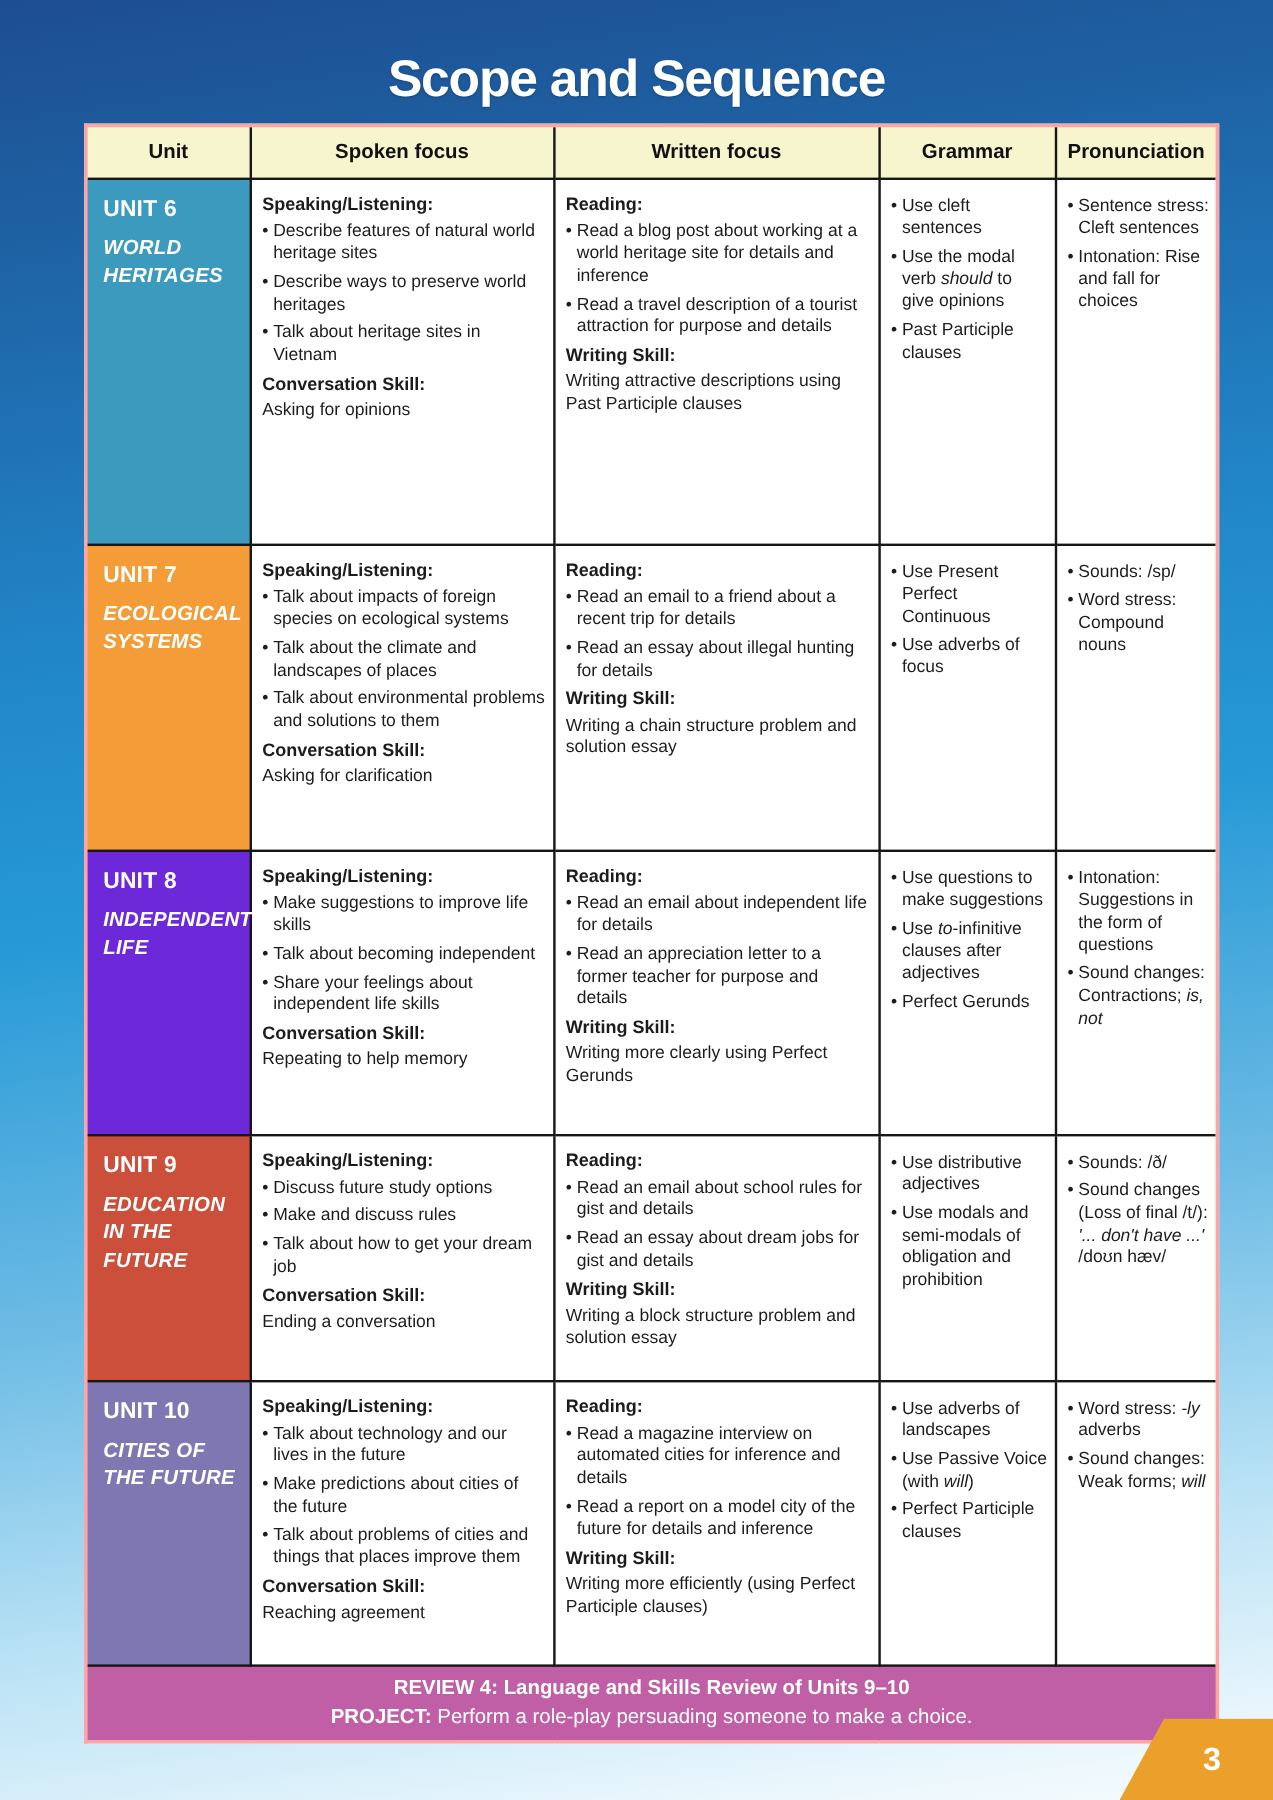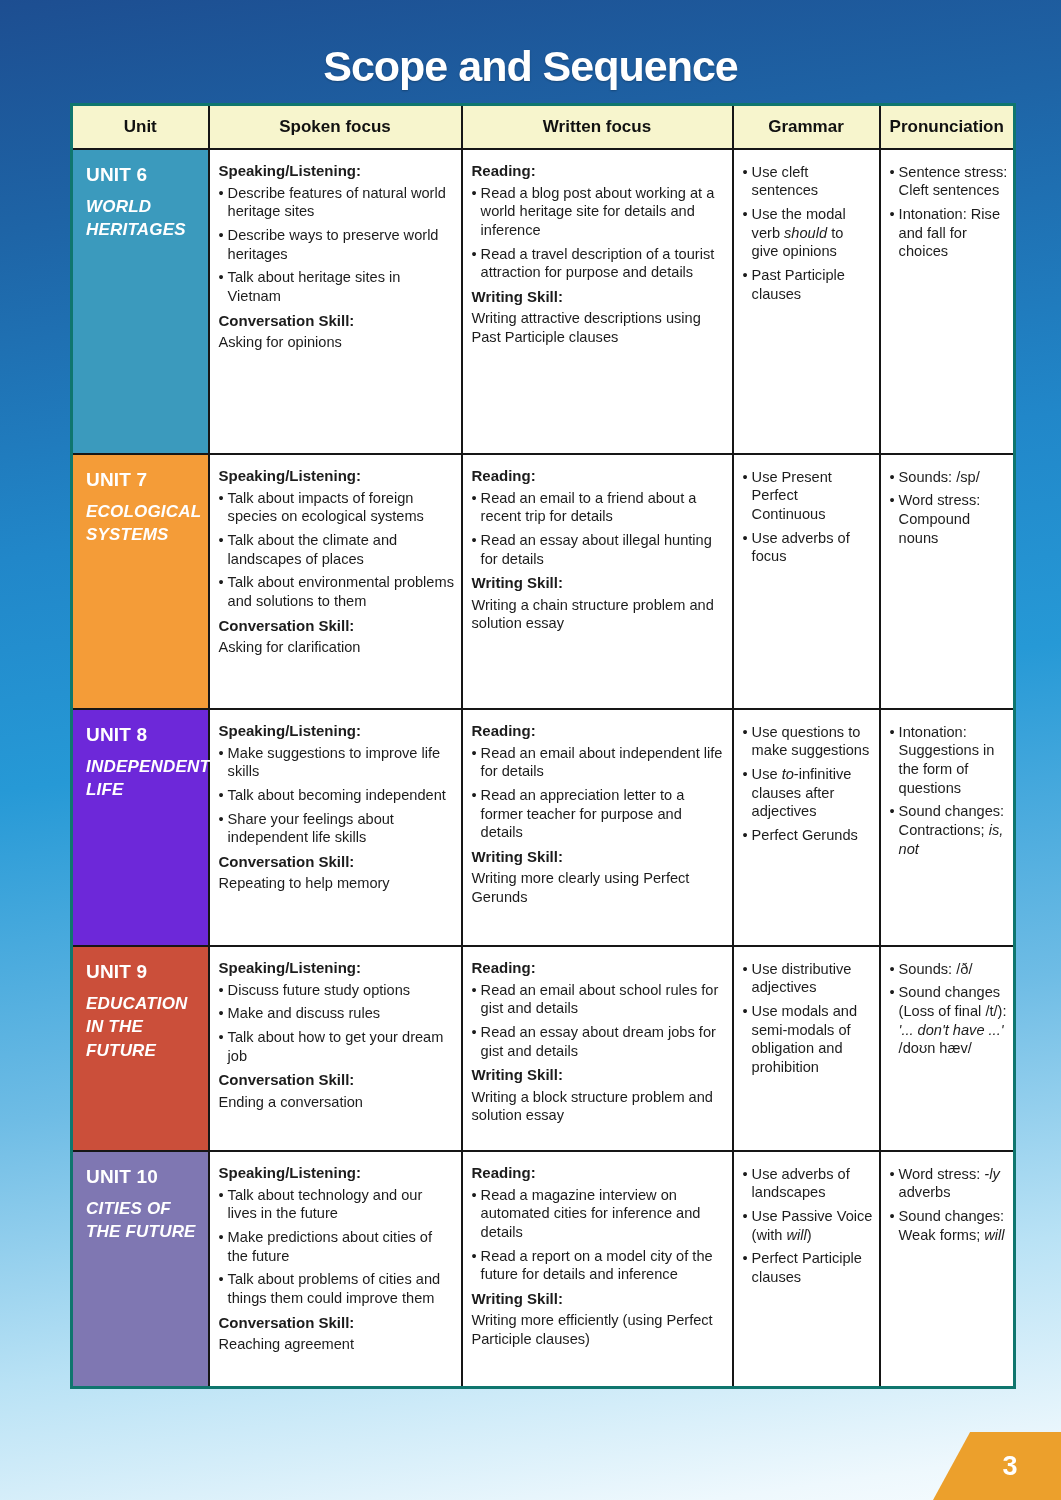--- a/index.html
+++ b/index.html
@@ -12,21 +12,21 @@
     position:relative;
   }
   .page-title {
     position:absolute; top:42px; left:0; width:100%;
     text-align:center; color:#ffffff; font-size:43px; font-weight:bold;
     letter-spacing:-1px; text-shadow:0 1px 2px rgba(0,0,0,.25);
   }
   table.scope {
     position:absolute; left:70px; top:103px; width:943px;
     border-collapse:collapse; table-layout:fixed;
-    background:#ffffff; border:3px solid #0f766e;
+    background:#ffffff; border:3px solid #fca5a5;
   }
   td, th { border:2.5px solid #161616; vertical-align:top; }
   th {
     background:#f7f5cd; color:#111; font-size:17px; font-weight:bold;
     height:44px; text-align:center; vertical-align:middle;
   }
   tr.r-u6  td { height:305px; }
   tr.r-u7  td { height:255px; }
   tr.r-u8  td { height:237px; }
   tr.r-u9  td { height:205px; }
@@ -322,21 +322,21 @@
           <div class="bullet">
             <span class="dot">•</span>
             <span class="btext"><span>Talk about technology and our lives in the future</span></span>
           </div>
           <div class="bullet">
             <span class="dot">•</span>
             <span class="btext"><span>Make predictions about cities of the future</span></span>
           </div>
           <div class="bullet">
             <span class="dot">•</span>
-            <span class="btext"><span>Talk about problems of cities and things them could improve them</span></span>
+            <span class="btext"><span>Talk about problems of cities and things that places improve them</span></span>
           </div>
           <div class="sec-heading">Conversation Skill:</div>
           <div class="skill-text"><span>Reaching agreement</span></div>
         </td>
         <td class="content">
           <div class="sec-heading">Reading:</div>
           <div class="bullet">
             <span class="dot">•</span>
             <span class="btext"><span>Read a magazine interview on automated cities for inference and details</span></span>
           </div>
@@ -363,20 +363,26 @@
         </td>
         <td class="content">
           <div class="bullet">
             <span class="dot">•</span>
             <span class="btext"><span>Word stress: </span><i>-ly</i><span> adverbs</span></span>
           </div>
           <div class="bullet">
             <span class="dot">•</span>
             <span class="btext"><span>Sound changes: Weak forms; </span><i>will</i></span>
           </div>
+        </td>
+      </tr>
+      <tr class="review-row">
+        <td class="review" colspan="5">
+          <div class="review-title">REVIEW 4: Language and Skills Review of Units 9–10</div>
+          <div class="review-project"><b>PROJECT:</b> Perform a role-play persuading someone to make a choice.</div>
         </td>
       </tr>
     </tbody>
 </table>
 
 <div class="page-tab">
   <span>3</span>
 </div>
 
 </body></html>

